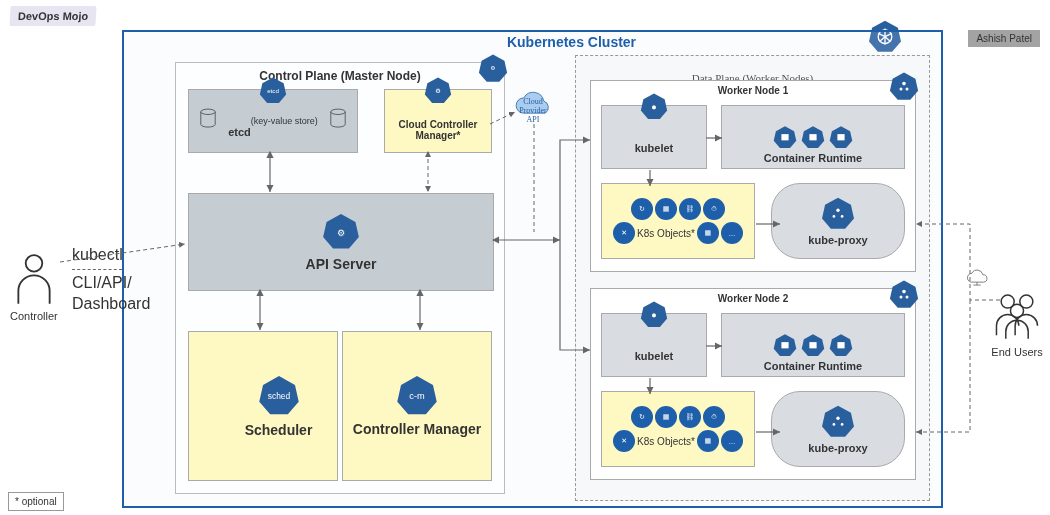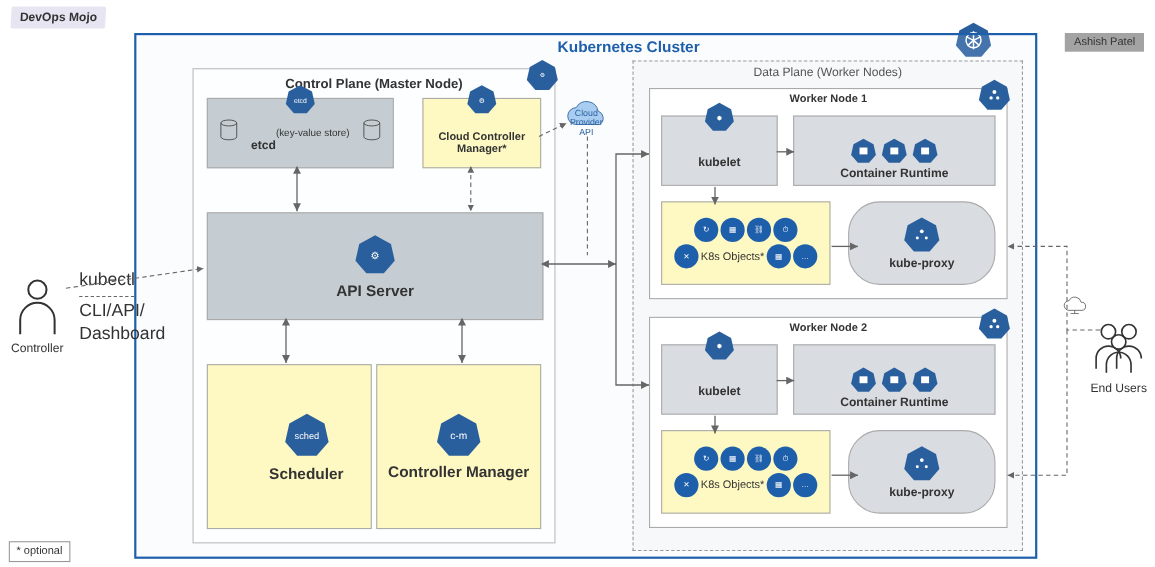--- a/index.html
+++ b/index.html
@@ -10,21 +10,21 @@
   
   .cluster { position: absolute; top: 30px; left: 122px; width: 821px; height: 478px; border: 2px solid #1e5fab; background: rgba(230,236,245,0.15); }
   .cluster-title { position: absolute; top: 2px; left: 50%; transform: translateX(-50%); color: #1e5fab; font-weight: bold; font-size: 14px; margin-left: 39px; }
   
   .k8s-badge { position: absolute; top: 19px; right: 148px; width: 34px; height: 34px; }
   
   .control-plane { position: absolute; top: 62px; left: 175px; width: 330px; height: 432px; border: 1px solid #bbb; background: rgba(255,255,255,0.5); }
   .control-title { text-align: center; font-weight: bold; font-size: 12px; margin-top: 6px; }
   
   .data-plane { position: absolute; top: 55px; left: 575px; width: 355px; height: 446px; border: 1px dashed #999; background: rgba(220,220,220,0.1); }
-  .data-title { text-align: center; font-size: 11px; margin-top: 4px; color: #555; }
+  .data-title { text-align: center; font-size: 11px; margin-top: 16px; color: #555; font-family: Liberation Serif, serif; }
   
   .box-gray { background: #c5cdd3; border: 1px solid #aaa; text-align: center; position: relative; }
   .box-white { background: #fef9c3; border: 1px solid #aaa; text-align: center; position: relative; }
   .box-light { background: #d9dde2; border: 1px solid #aaa; text-align: center; position: relative; }
   
   .hept { width: 28px; height: 28px; display: inline-block; position: relative; }
   .hept svg { width: 100%; height: 100%; }
   
   .etcd-box { position: absolute; top: 26px; left: 12px; width: 170px; height: 64px; display: flex; align-items: center; justify-content: center; }
   .etcd-box .hept { position: absolute; top: -14px; }
@@ -63,21 +63,21 @@
   .bigcap { font-weight: bold; font-size: 14px; margin-top: 6px; }
   
   .dev-icon { position: absolute; top: 252px; left: 10px; text-align: center; }
   .dev-icon svg { width: 46px; height: 54px; }
   .dev-label { font-size: 11px; margin-top: 2px; }
   
   .dev-text { position: absolute; top: 245px; left: 72px; font-size: 16px; line-height: 1.3; }
   
   .cloud-api { position: absolute; top: 88px; left: 510px; text-align: center; }
   .cloud-api svg { width: 46px; height: 32px; }
-  .cloud-api-label { font-size: 8px; position: relative; top: -25px; color: #2a5f9e; }
+  .cloud-api-label { font-size: 8px; position: relative; top: -25px; color: #2a5f9e; font-family: Liberation Serif, serif; }
   
   .endusers { position: absolute; top: 290px; right: 5px; text-align: center; }
   .endusers svg { width: 56px; height: 52px; }
   
   .internet-icon { position: absolute; top: 268px; right: 62px; }
   .internet-icon svg { width: 22px; height: 18px; }
   
   .optional { position: absolute; bottom: 4px; left: 8px; border: 1px solid #999; padding: 3px 6px; font-size: 10px; background: #fff; }
   
   .cp-badge { position: absolute; top: -10px; right: -4px; width: 30px; height: 30px; }

